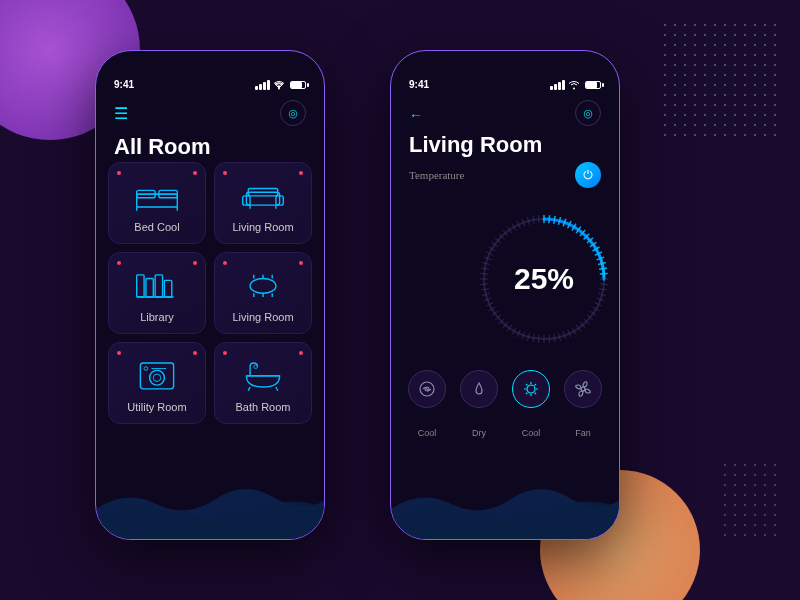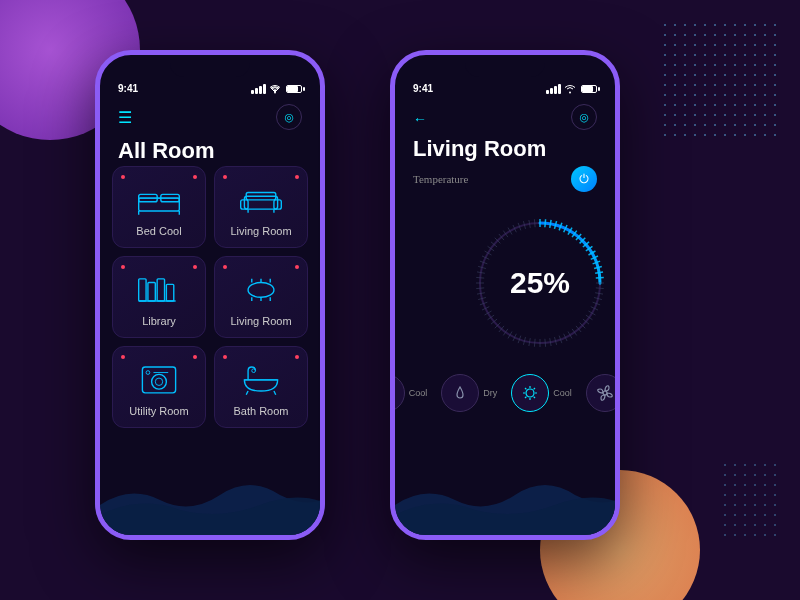--- a/index.html
+++ b/index.html
@@ -52,21 +52,21 @@
       background-size: 10px 10px;
     }
 
     
     .phone {
       position: absolute;
       width: 230px;
       height: 490px;
       background: #0d0820;
       border-radius: 36px;
-      border: 5px solid #8b5cf6;
+      border: 1px solid #8b5cf6;
       overflow: hidden;
       box-shadow: 0 20px 60px rgba(0,0,0,0.6);
     }
     .phone::before {
       content: '';
       position: absolute;
       top: 0;
       left: 50%;
       transform: translateX(-50%);
       width: 80px;
@@ -282,23 +282,23 @@
 
     
     .controls-row {
       display: flex;
       justify-content: center;
       gap: 14px;
       padding: 4px 12px 8px;
     }
     .control-item {
       display: flex;
-      flex-direction: row;
-      align-items: center;
-      gap: 4px;
+      flex-direction: column;
+      align-items: center;
+      gap: 20px;
     }
     .control-btn {
       width: 38px;
       height: 38px;
       border: 1.5px solid #3a2a5a;
       border-radius: 50%;
       display: flex;
       align-items: center;
       justify-content: center;
       color: #8890aa;

